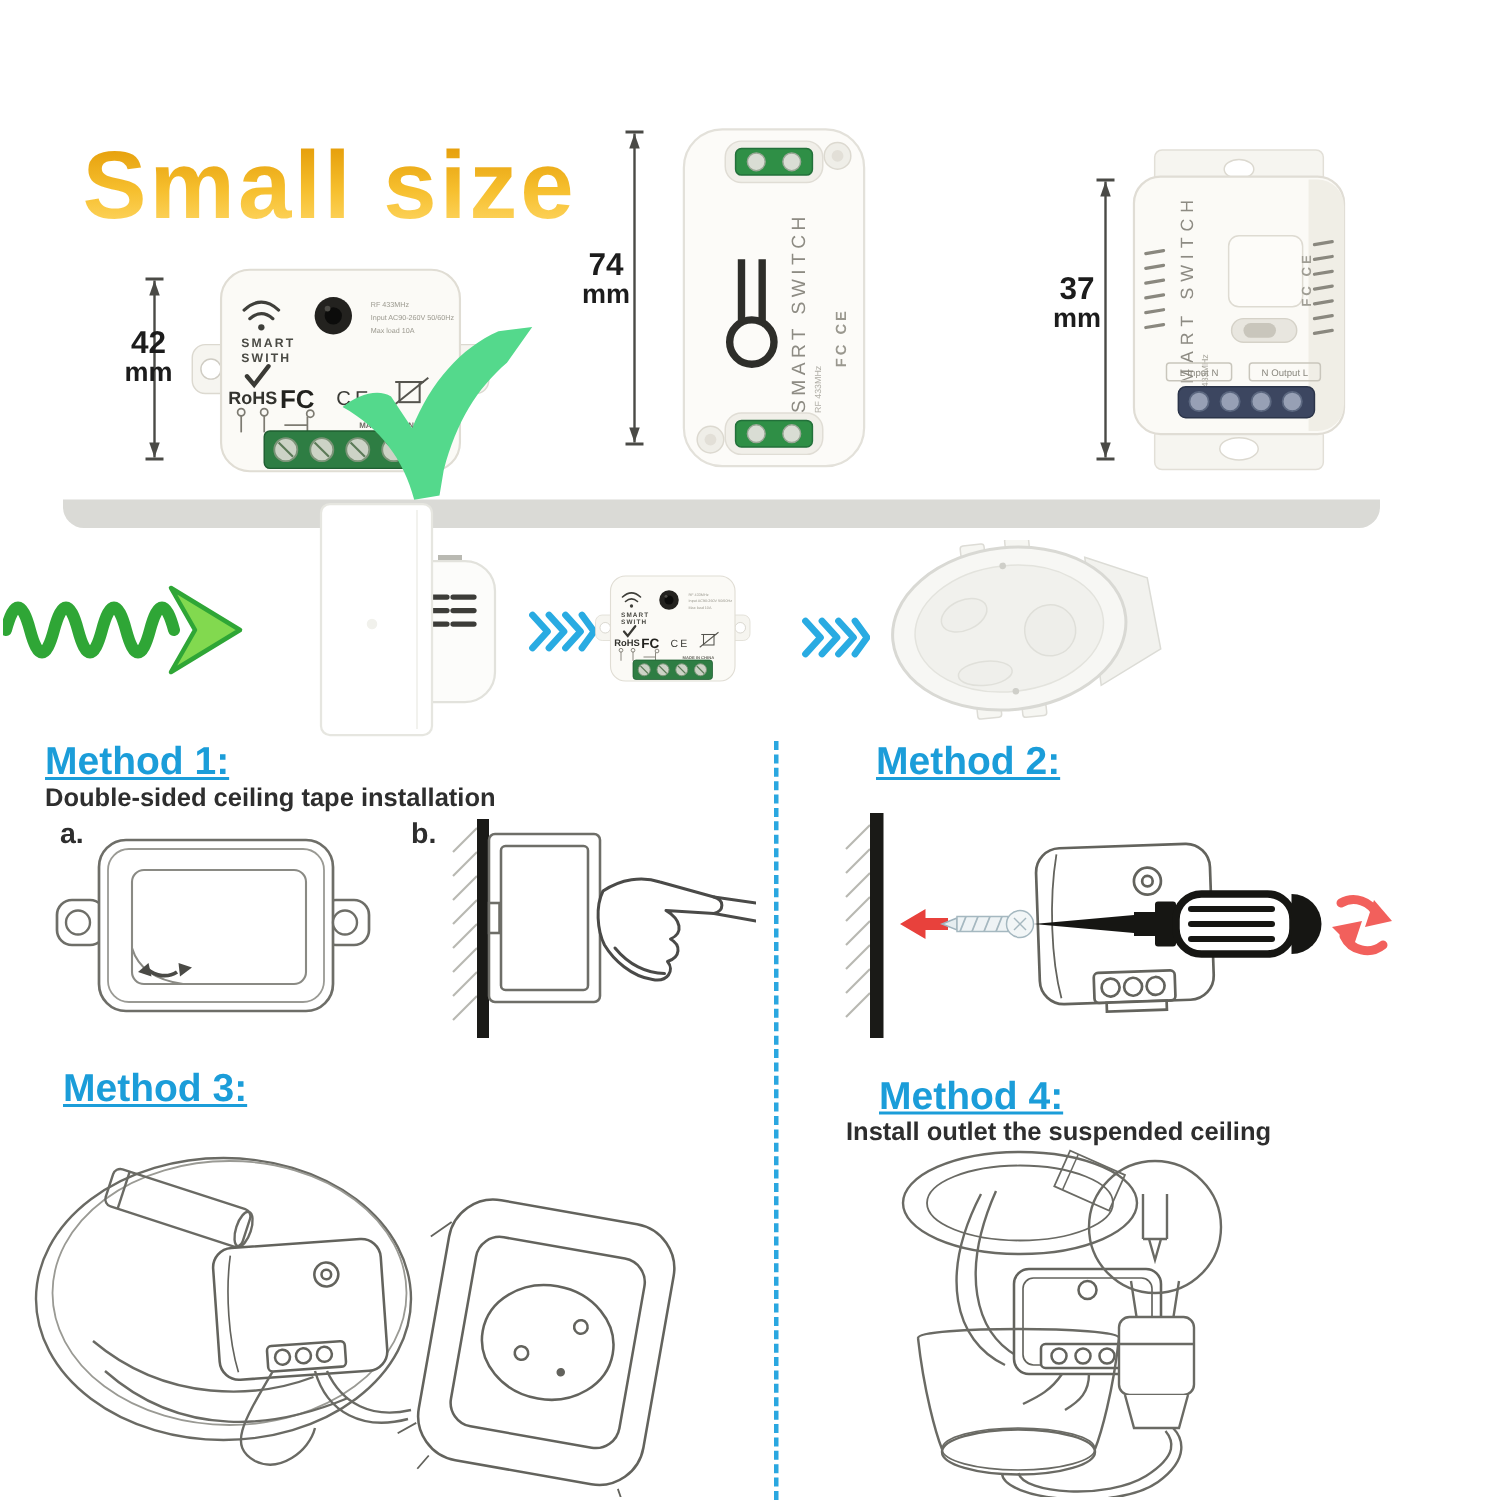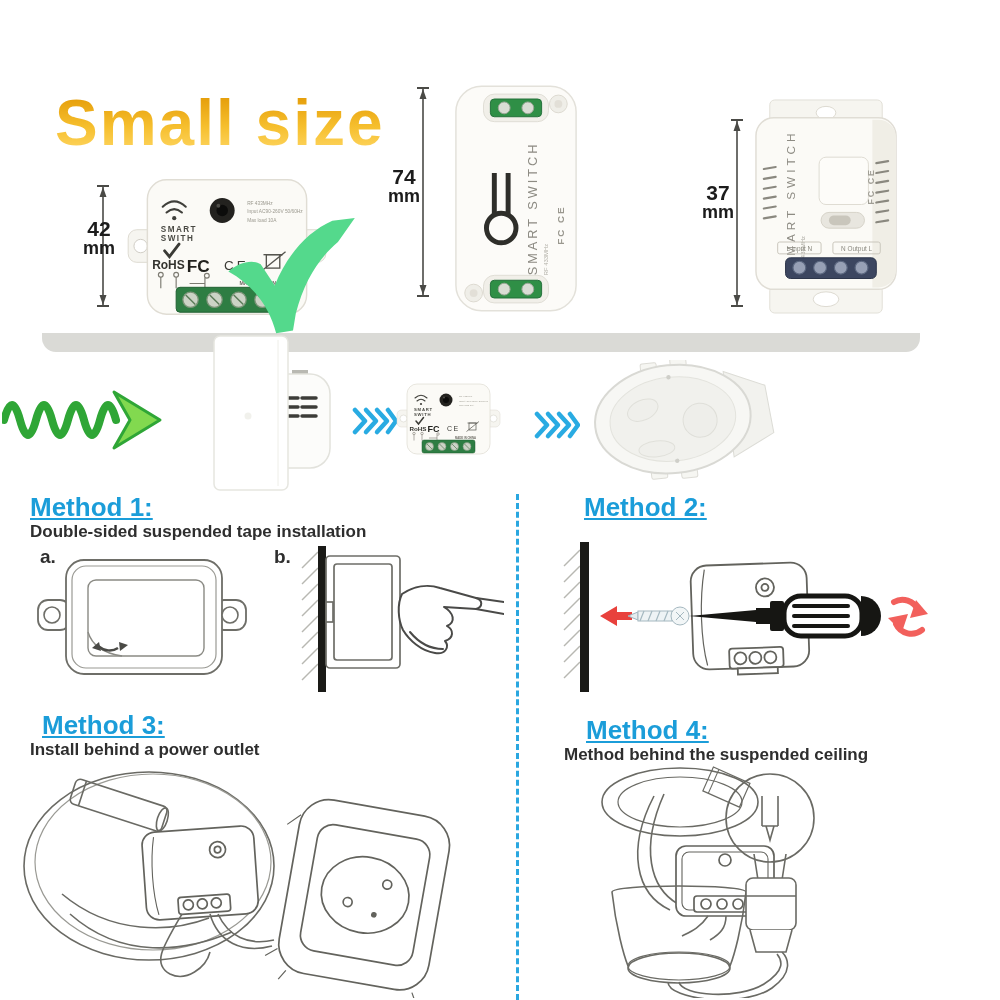--- a/index.html
+++ b/index.html
@@ -249,21 +249,21 @@
       <ellipse cx="56" cy="46" rx="16" ry="10" fill="#efefeb" stroke="#e0e0da" transform="rotate(-18 56 46)"></ellipse>
       <ellipse cx="66" cy="86" rx="18" ry="8" fill="#efefeb" stroke="#e0e0da"></ellipse>
       <circle cx="85" cy="16" r="2.2" fill="#cfcfc9"></circle>
         <circle cx="85" cy="100" r="2.2" fill="#cfcfc9"></circle>
     </g>
   </svg>
 
   <div class="abs divider" style="left:516px;top:494px;height:506px;"></div>
 
   <div class="abs m-title" style="left:30px;top:492px;">Method 1:</div>
-  <div class="abs m-sub" style="left:30px;top:522px;">Double-sided suspended tape installation</div>
+  <div class="abs m-sub" style="left:30px;top:522px;">Double-sided ceiling tape installation</div>
   <div class="abs ab-label" style="left:40px;top:546px;">a.</div>
   <div class="abs ab-label" style="left:274px;top:546px;">b.</div>
 
   <svg class="abs" style="left:36px;top:556px;" width="212" height="136" viewBox="0 0 212 136">
     <g fill="#ffffff" stroke="#6e6e68" stroke-width="1.8">
       <rect x="2" y="44" width="32" height="30" rx="10"></rect>
       <rect x="178" y="44" width="32" height="30" rx="10"></rect>
       <rect x="30" y="4" width="156" height="114" rx="18"></rect>
     </g>
     <circle cx="16" cy="59" r="8" fill="#fff" stroke="#6e6e68" stroke-width="1.6"></circle>
@@ -355,21 +355,20 @@
     </g>
     <g stroke="#f2605c" stroke-width="6" fill="none" stroke-linecap="round">
       <path d="M334,64 a17,17 0 0 1 24,8"></path>
       <path d="M362,92 a17,17 0 0 1 -26,-6"></path>
       <polygon points="356,62 368,76 350,80" fill="#f2605c" stroke="none"></polygon>
       <polygon points="342,94 328,80 348,76" fill="#f2605c" stroke="none"></polygon>
     </g>
   </svg>
 
   <div class="abs m-title" style="left:42px;top:710px;">Method 3:</div>
-  <div class="abs m-sub" style="left:30px;top:740px;">Install behind a power outlet</div>
 
   <svg class="abs" style="left:4px;top:756px;" width="490" height="242" viewBox="0 0 490 242">
     <g fill="none" stroke="#6a6a64" stroke-width="1.6">
       <ellipse cx="145" cy="110" rx="125" ry="94"></ellipse>
       <ellipse cx="149" cy="106" rx="118" ry="88" stroke="#9a9a94" stroke-width="1.2"></ellipse>
       <g transform="rotate(18 120 52)">
         <rect x="66" y="38" width="96" height="26" rx="5"></rect>
         <line x1="76" y1="38" x2="76" y2="64"></line>
         <ellipse cx="160" cy="51" rx="5" ry="12"></ellipse>
       </g>
@@ -396,21 +395,21 @@
       <path d="M283,70 l-12,12 M283,206 l-11,9 M295,226 l-6,10 M423,226 l5,9" stroke-width="1.2"></path>
       <rect x="303" y="74" width="114" height="128" rx="16"></rect>
       <ellipse cx="360" cy="138" rx="44" ry="38"></ellipse>
       <circle cx="344" cy="148" r="4.5"></circle>
       <circle cx="380" cy="124" r="4.5"></circle>
       <circle cx="372" cy="156" r="2" fill="#63635d"></circle>
     </g>
   </svg>
 
   <div class="abs m-title" style="left:568px;top:715px;margin-left:18px;">Method 4:</div>
-  <div class="abs m-sub" style="left:564px;top:745px;">Method behind the suspended ceiling</div>
+  <div class="abs m-sub" style="left:564px;top:745px;">Install outlet the suspended ceiling</div>
 
   <svg class="abs" style="left:558px;top:760px;" width="436" height="238" viewBox="0 0 436 238">
     <g fill="none" stroke="#6a6a64" stroke-width="1.6">
       <ellipse cx="122" cy="42" rx="78" ry="34"></ellipse>
       <ellipse cx="122" cy="42" rx="62" ry="25" stroke-width="1.2"></ellipse>
       <g transform="rotate(24 168 28)">
           <rect x="148" y="14" width="40" height="26" stroke-width="1.2"></rect>
           <line x1="154" y1="14" x2="154" y2="40" stroke-width="1"></line>
         </g>
       <path d="M96,36 C68,90 78,134 112,150"></path>

